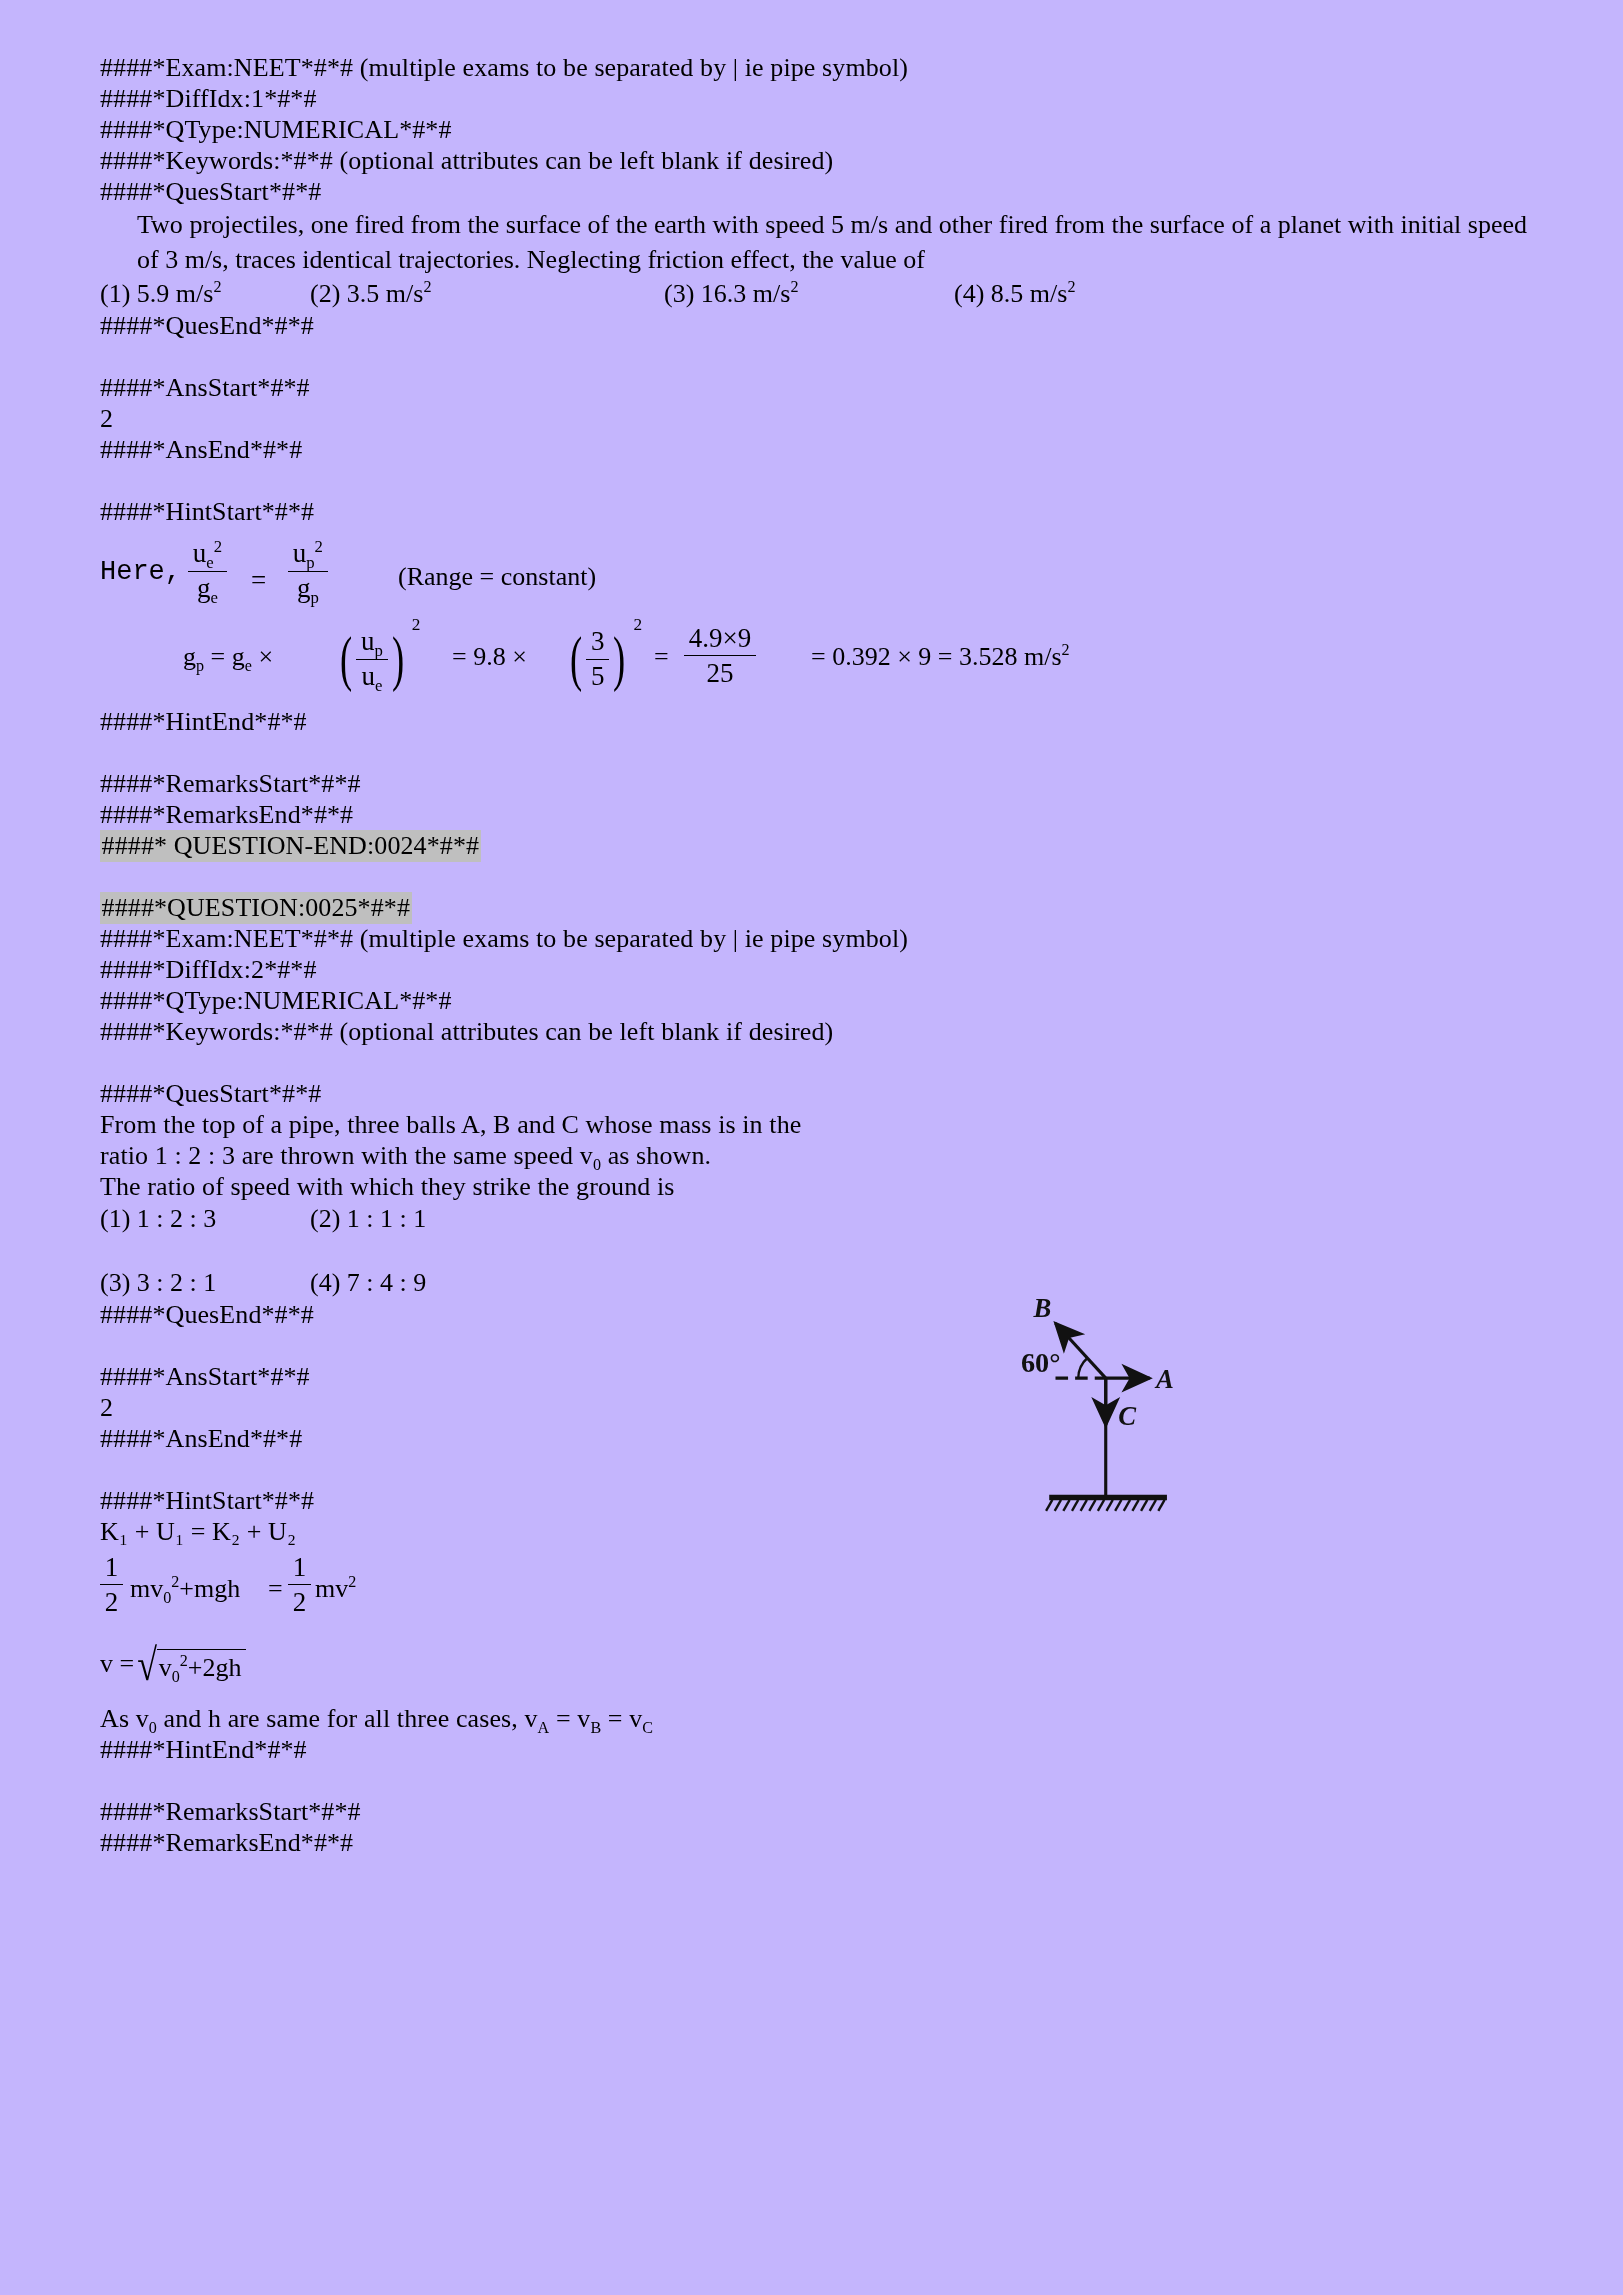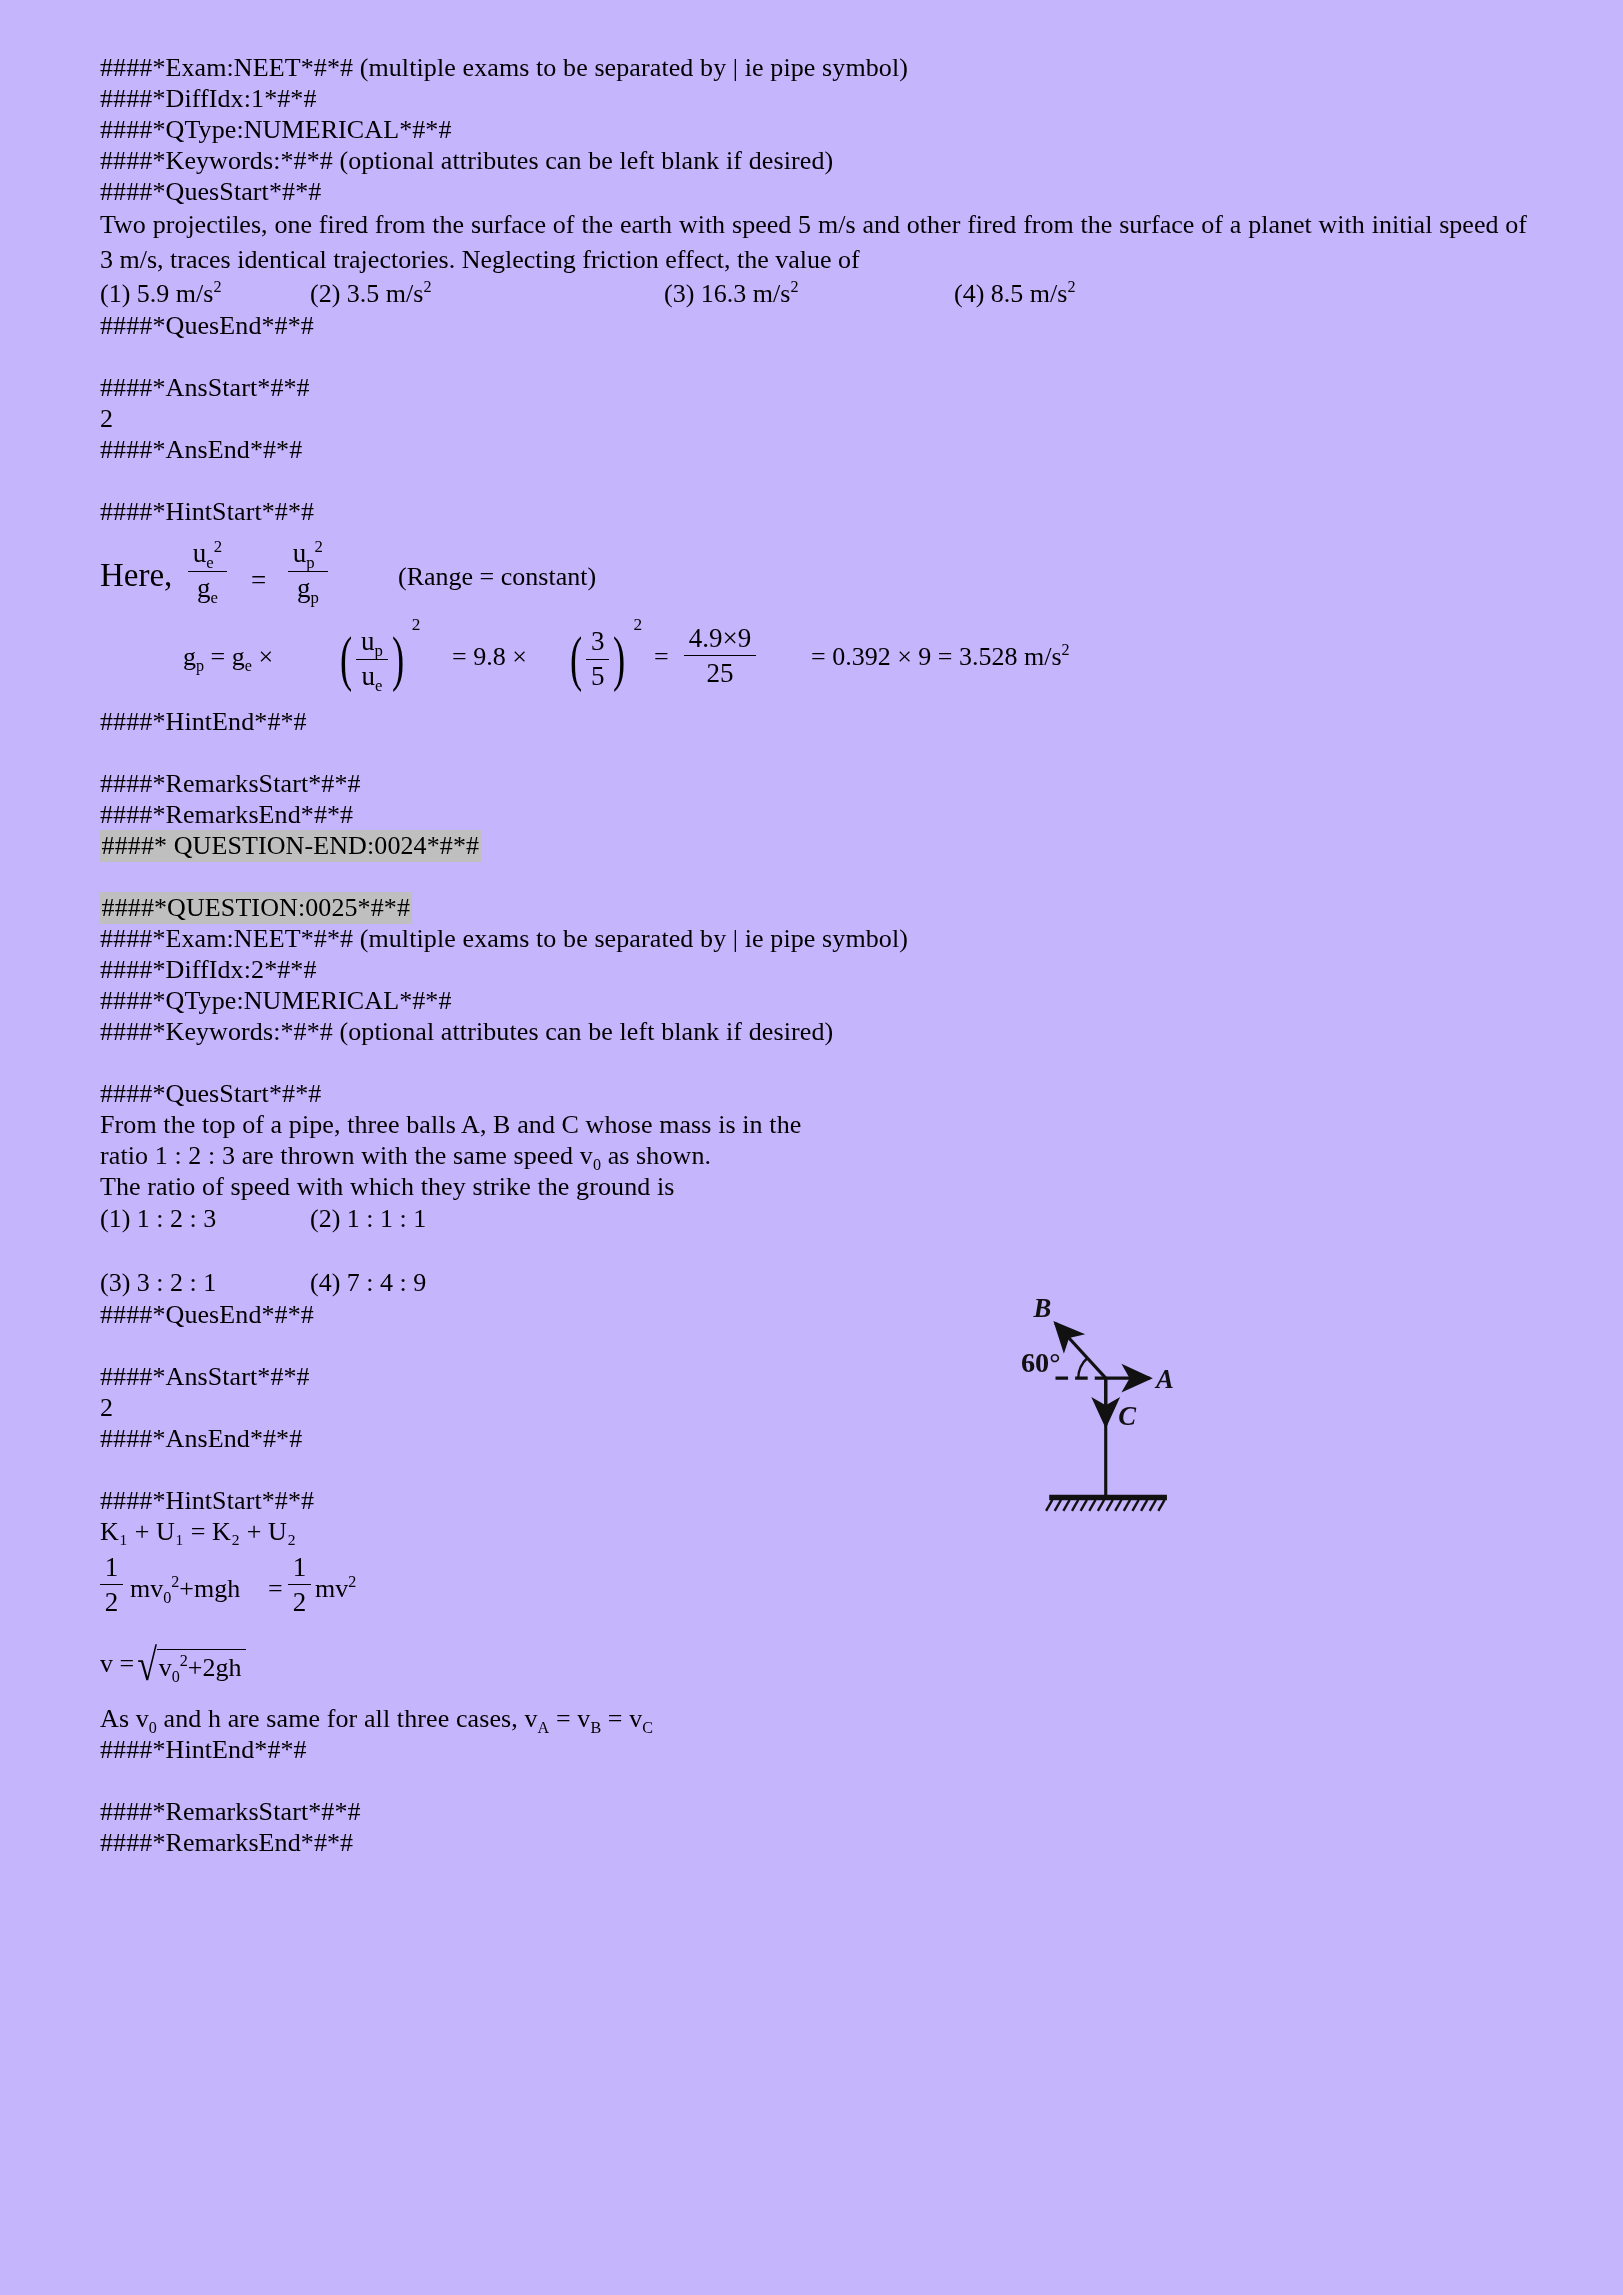--- a/index.html
+++ b/index.html
@@ -40,20 +40,21 @@
   .hl {
     background: #bfbfbf;
     display: inline;
     padding: 0.8px 1.6px 1.6px 1.6px;
   }
   .para {
     font-size: 26px;
     line-height: 35px;
     text-align: justify;
     text-justify: inter-word;
+    margin-left: 37px;
   }
   .para-last {
     font-size: 26px;
     line-height: 35px;
     text-align: left;
   }
   sup.sq {
     font-size: 0.62em;
     vertical-align: super;
     line-height: 0;
@@ -80,21 +81,22 @@
   
   .mathrow1 {
     position: relative;
     height: 88px;
     font-size: 26px;
   }
   .m-here {
     position: absolute;
     left: 0px;
     top: 30px;
-    font-size: 33px;
+    font-size: 27px;
+    font-family: Liberation Mono, monospace;
   }
   .frac {
     display: inline-block;
     vertical-align: middle;
     text-align: center;
     font-size: 27px;
   }
   .frac .num {
     display: block;
     padding: 0 4.7px 1.6px 4.7px;

